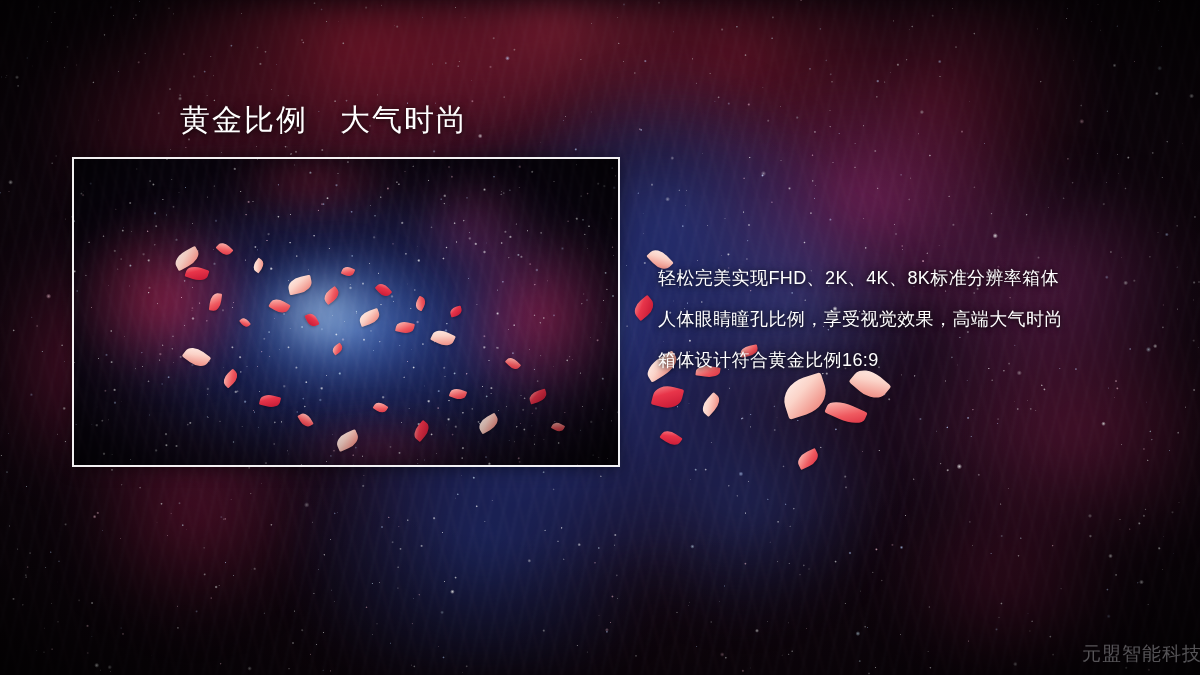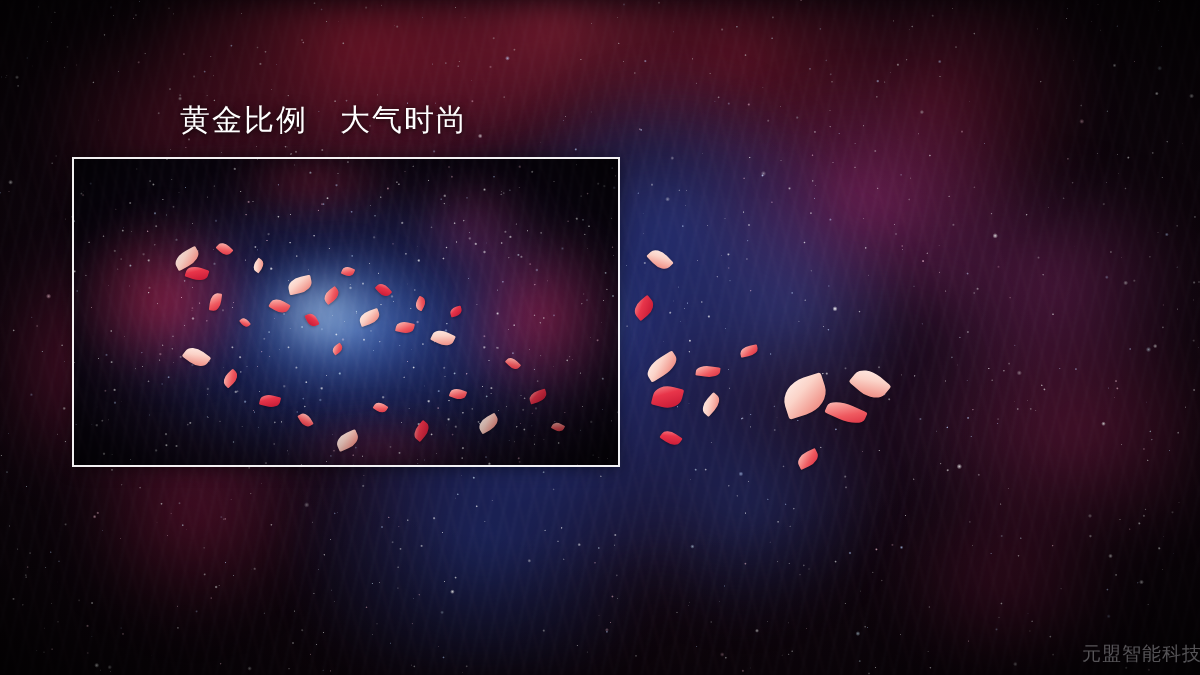--- a/index.html
+++ b/index.html
@@ -261,16 +261,21 @@
       <div class="petal pale" style="left: 783px; top: 378px; width: 44px; height: 36px; transform: rotate(-18deg);"></div>
       <div class="petal" style="left: 826px; top: 404px; width: 40px; height: 17px; transform: rotate(24deg);"></div>
       <div class="petal pale" style="left: 852px; top: 372px; width: 36px; height: 24px; transform: rotate(40deg);"></div>
       <div class="petal" style="left: 797px; top: 452px; width: 22px; height: 14px; transform: rotate(-26deg);"></div>
       <div class="petal deep" style="left: 661px; top: 432px; width: 20px; height: 12px; transform: rotate(34deg);"></div>
       <div class="petal" style="left: 740px; top: 346px; width: 18px; height: 10px; transform: rotate(-12deg);"></div>
       <div class="petal pale" style="left: 648px; top: 252px; width: 24px; height: 15px; transform: rotate(46deg);"></div>
       <div class="petal deep" style="left: 633px; top: 300px; width: 22px; height: 16px; transform: rotate(-40deg);"></div>
     </div>
 
+  <div id="body-text">
+    <div class="body-line">轻松完美实现FHD、2K、4K、8K标准分辨率箱体</div>
+    <div class="body-line">人体眼睛瞳孔比例，享受视觉效果，高端大气时尚</div>
+    <div class="body-line">箱体设计符合黄金比例16:9</div>
+  </div>
 
   <div id="watermark">元盟智能科技</div>
 
 </div>
 
 </body></html>

